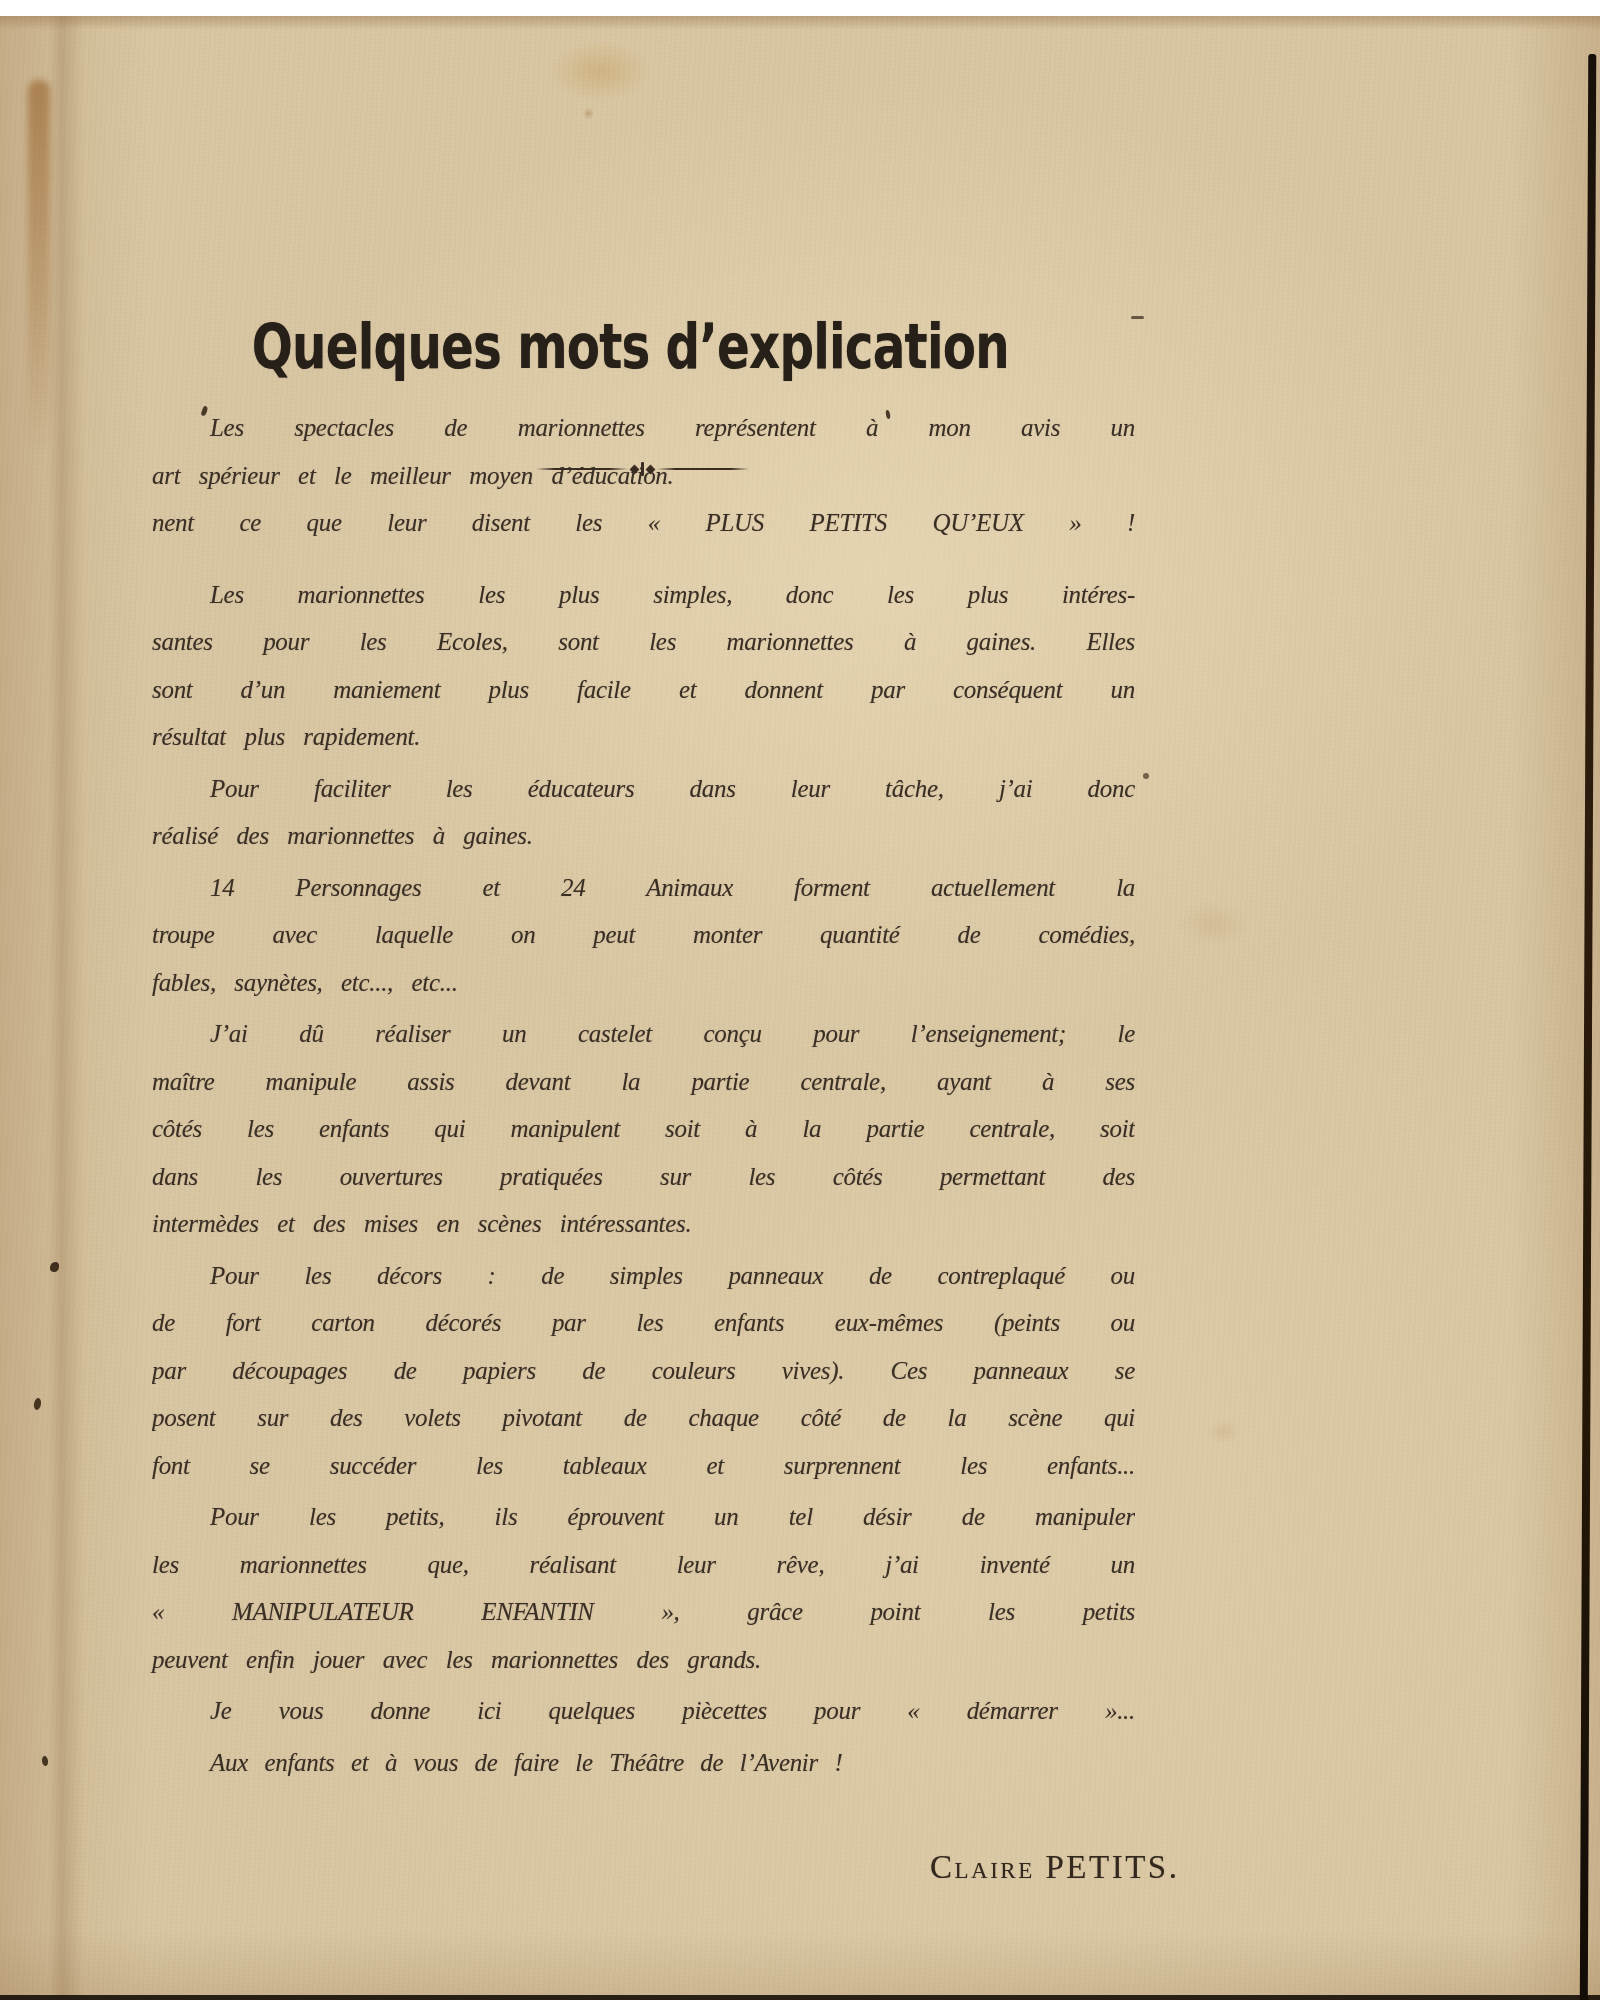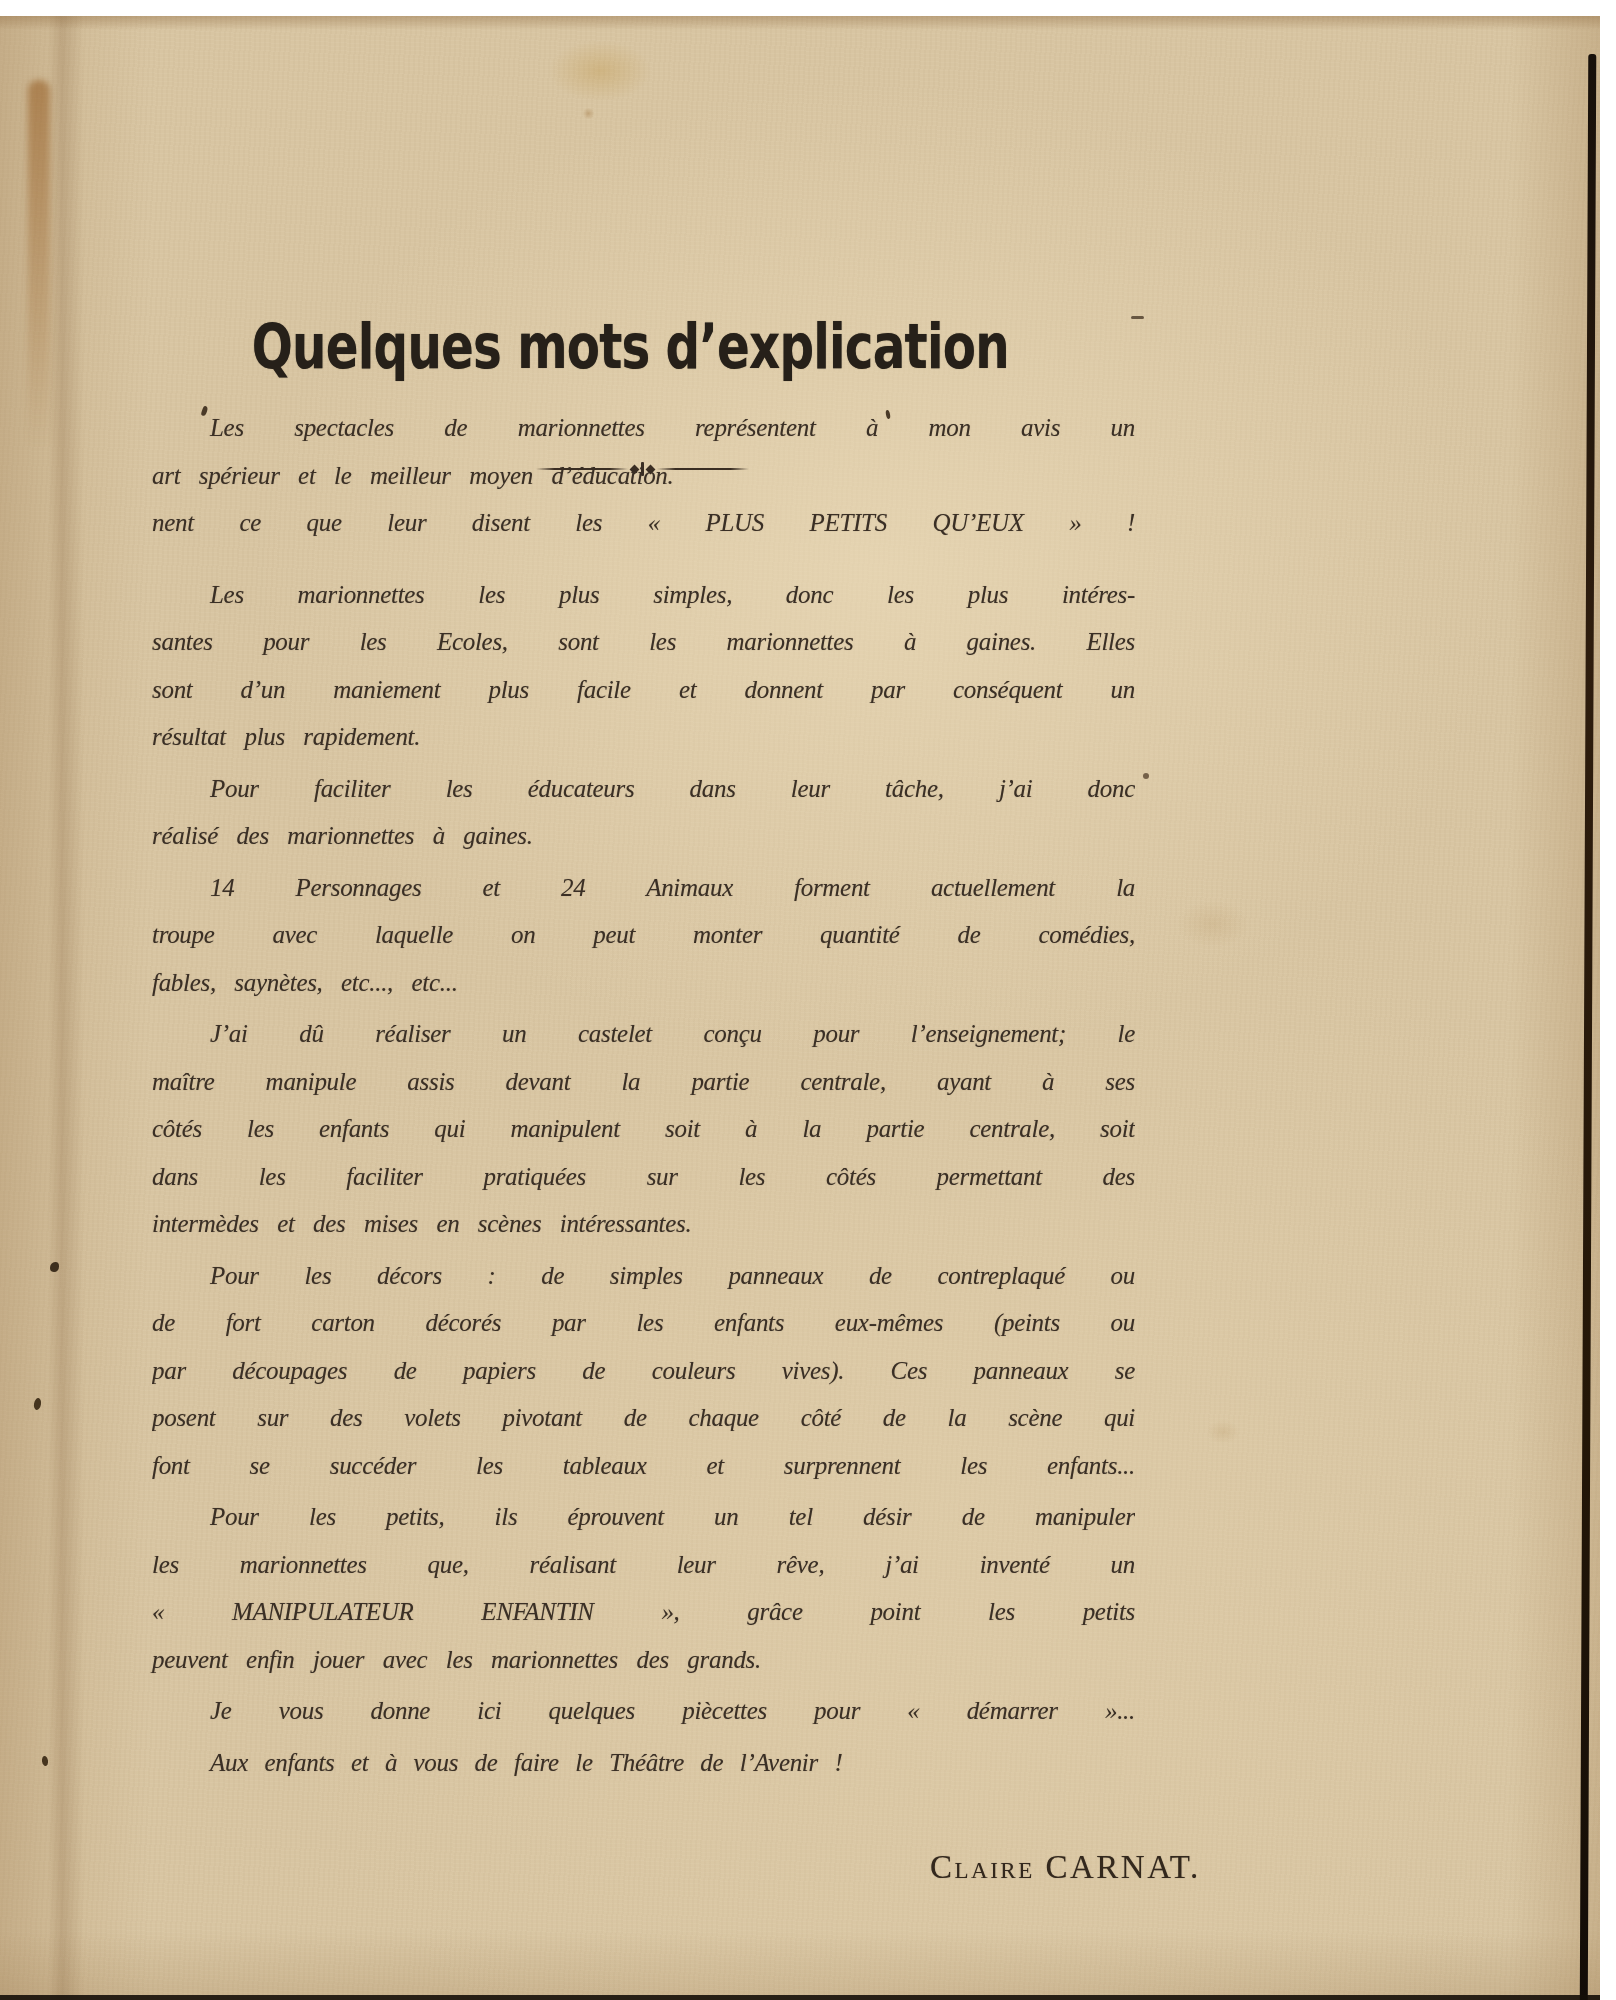--- a/index.html
+++ b/index.html
@@ -113,36 +113,36 @@
     <div class="ln j">sont d’un maniement plus facile et donnent par conséquent un</div>
     <div class="ln plain">résultat plus rapidement.</div>
     <div class="ln ind j gapS">Pour faciliter les éducateurs dans leur tâche, j’ai donc</div>
     <div class="ln plain">réalisé des marionnettes à gaines.</div>
     <div class="ln ind j gapS">14 Personnages et 24 Animaux forment actuellement la</div>
     <div class="ln j">troupe avec laquelle on peut monter quantité de comédies,</div>
     <div class="ln plain">fables, saynètes, etc..., etc...</div>
     <div class="ln ind j gapS">J’ai dû réaliser un castelet conçu pour l’enseignement; le</div>
     <div class="ln j">maître manipule assis devant la partie centrale, ayant à ses</div>
     <div class="ln j">côtés les enfants qui manipulent soit à la partie centrale, soit</div>
-    <div class="ln j">dans les faciliter pratiquées sur les côtés permettant des</div>
+    <div class="ln j">dans les ouvertures pratiquées sur les côtés permettant des</div>
     <div class="ln plain">intermèdes et des mises en scènes intéressantes.</div>
     <div class="ln ind j gapS">Pour les décors : de simples panneaux de contreplaqué ou</div>
     <div class="ln j">de fort carton décorés par les enfants eux-mêmes (peints ou</div>
     <div class="ln j">par découpages de papiers de couleurs vives). Ces panneaux se</div>
     <div class="ln j">posent sur des volets pivotant de chaque côté de la scène qui</div>
     <div class="ln j">font se succéder les tableaux et surprennent les enfants...</div>
     <div class="ln ind j gapS">Pour les petits, ils éprouvent un tel désir de manipuler</div>
     <div class="ln j">les marionnettes que, réalisant leur rêve, j’ai inventé un</div>
     <div class="ln j">« MANIPULATEUR ENFANTIN », grâce point les petits</div>
     <div class="ln plain">peuvent enfin jouer avec les marionnettes des grands.</div>
     <div class="ln ind j gapS">Je vous donne ici quelques piècettes pour « démarrer »...</div>
     <div class="ln ind wide gapS">Aux enfants et à vous de faire le Théâtre de l’Avenir !</div>
   </div>
 
-  <div class="sig">Claire CARNAT.</div>
+  <div class="sig">Claire PETITS.</div>
 
   <div class="stain st1"></div>
   <div class="stain st2"></div>
   <div class="stain st3"></div>
   <div class="stain st4"></div>
   <div class="stain st5"></div>
   <div class="stain st6"></div>
   <div class="stain st7"></div>
   <div class="stain st8"></div>
   <div class="stain st9"></div>

